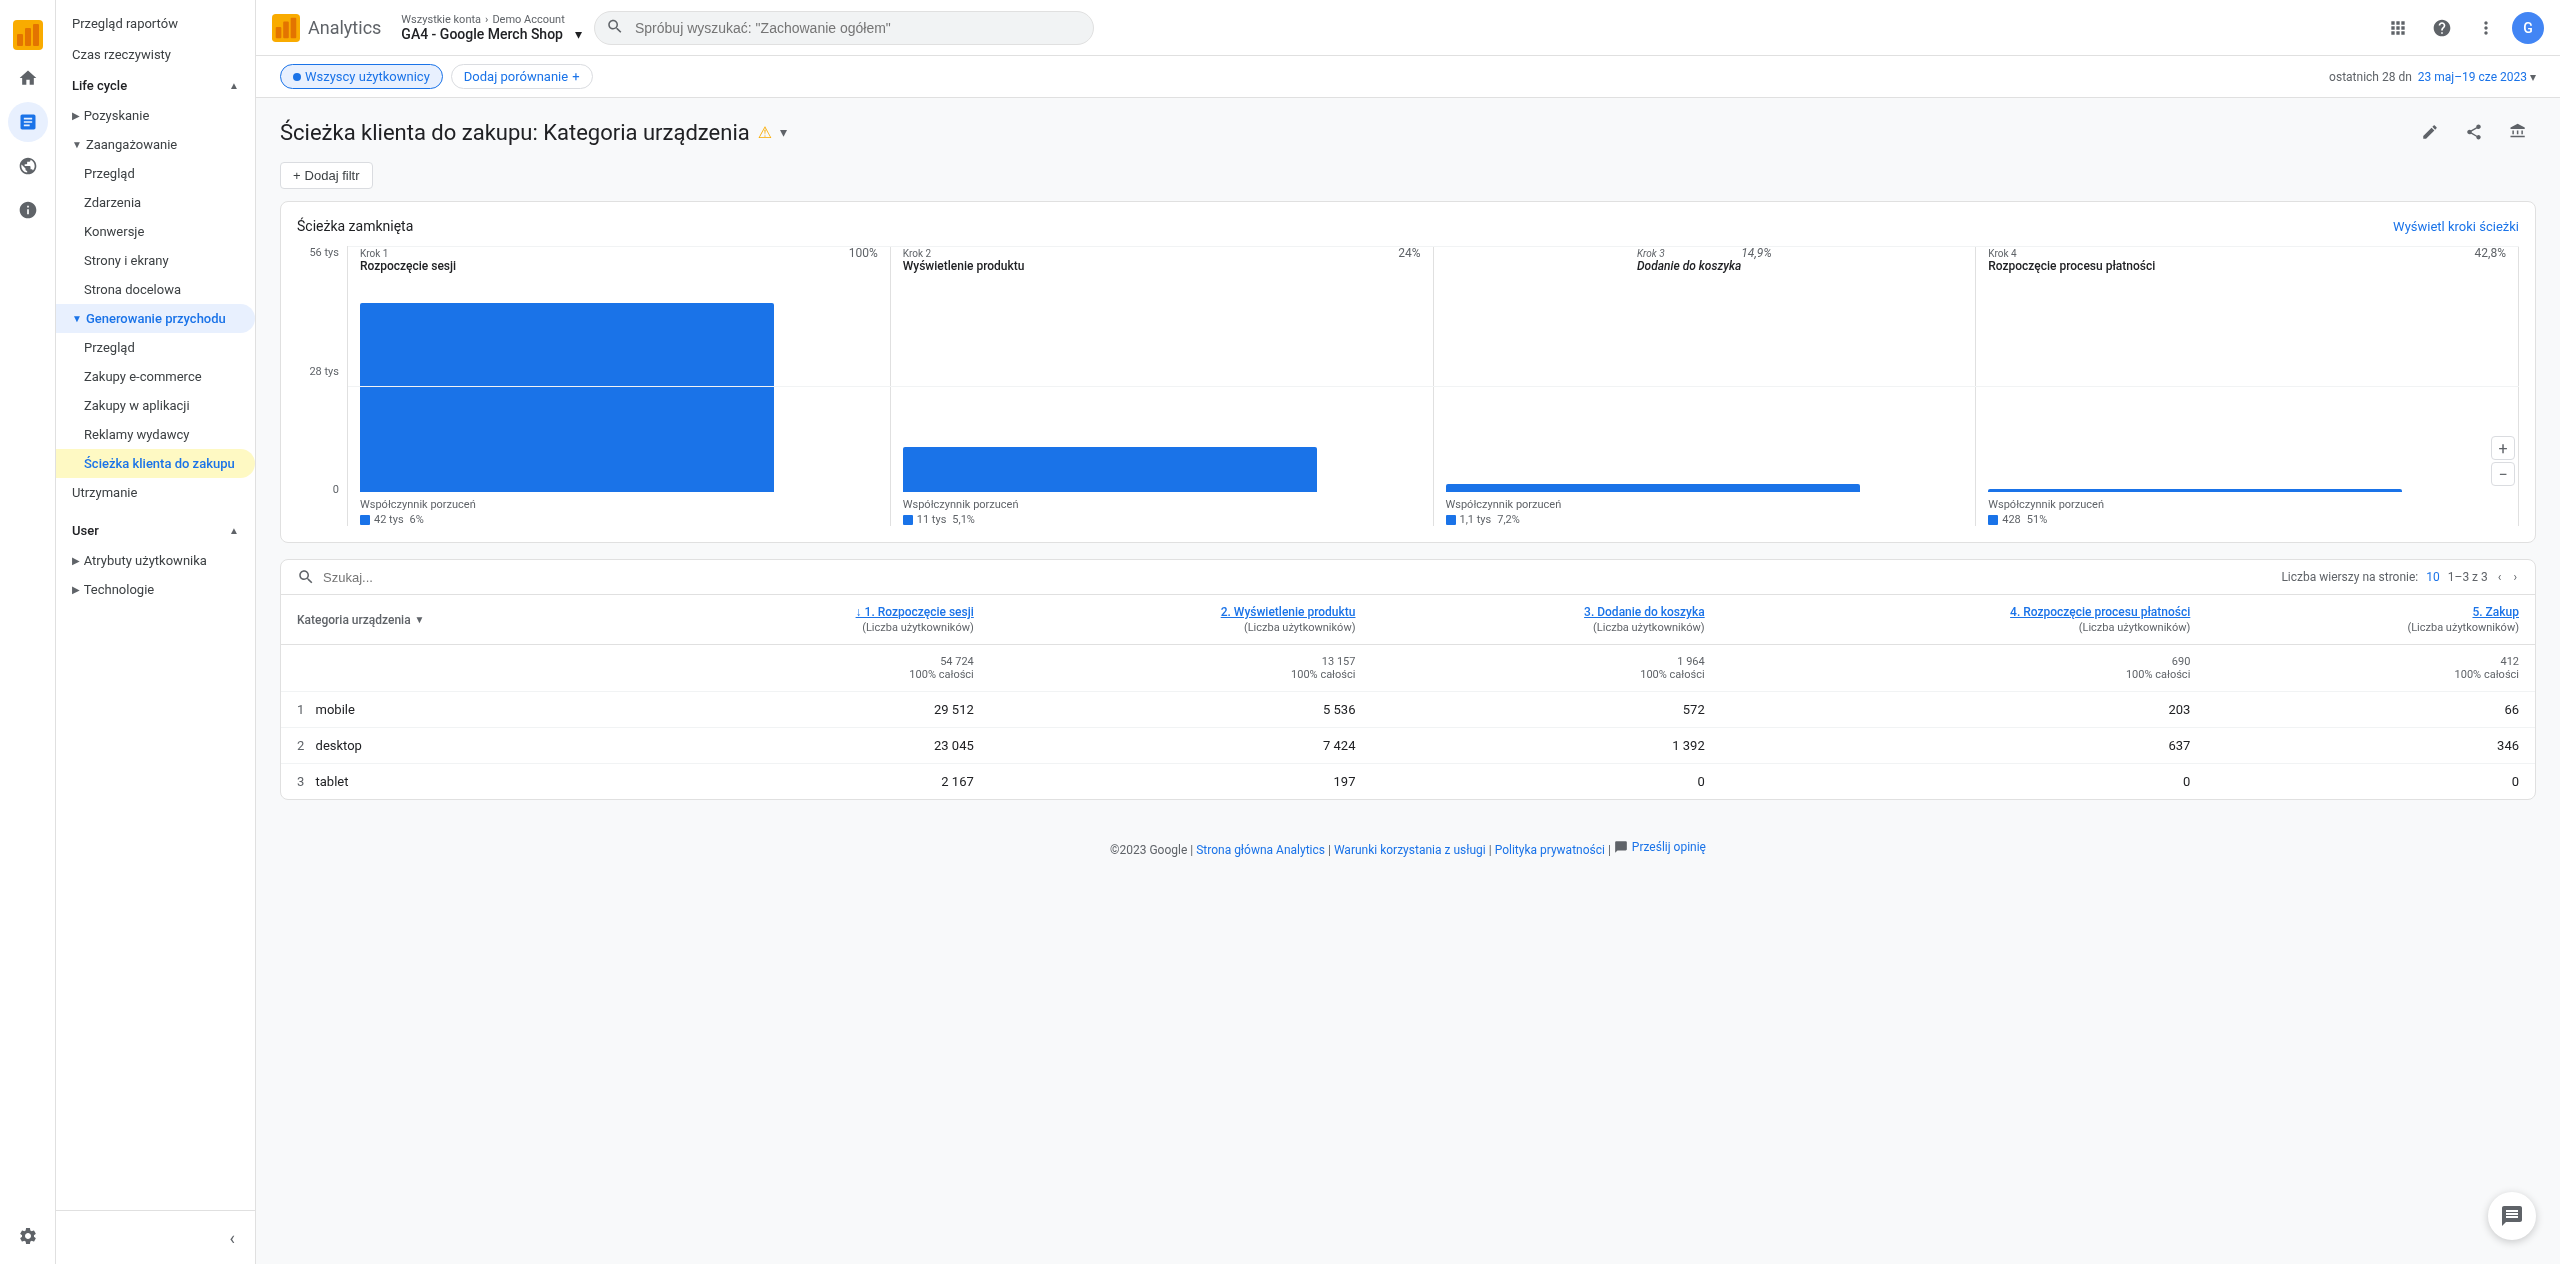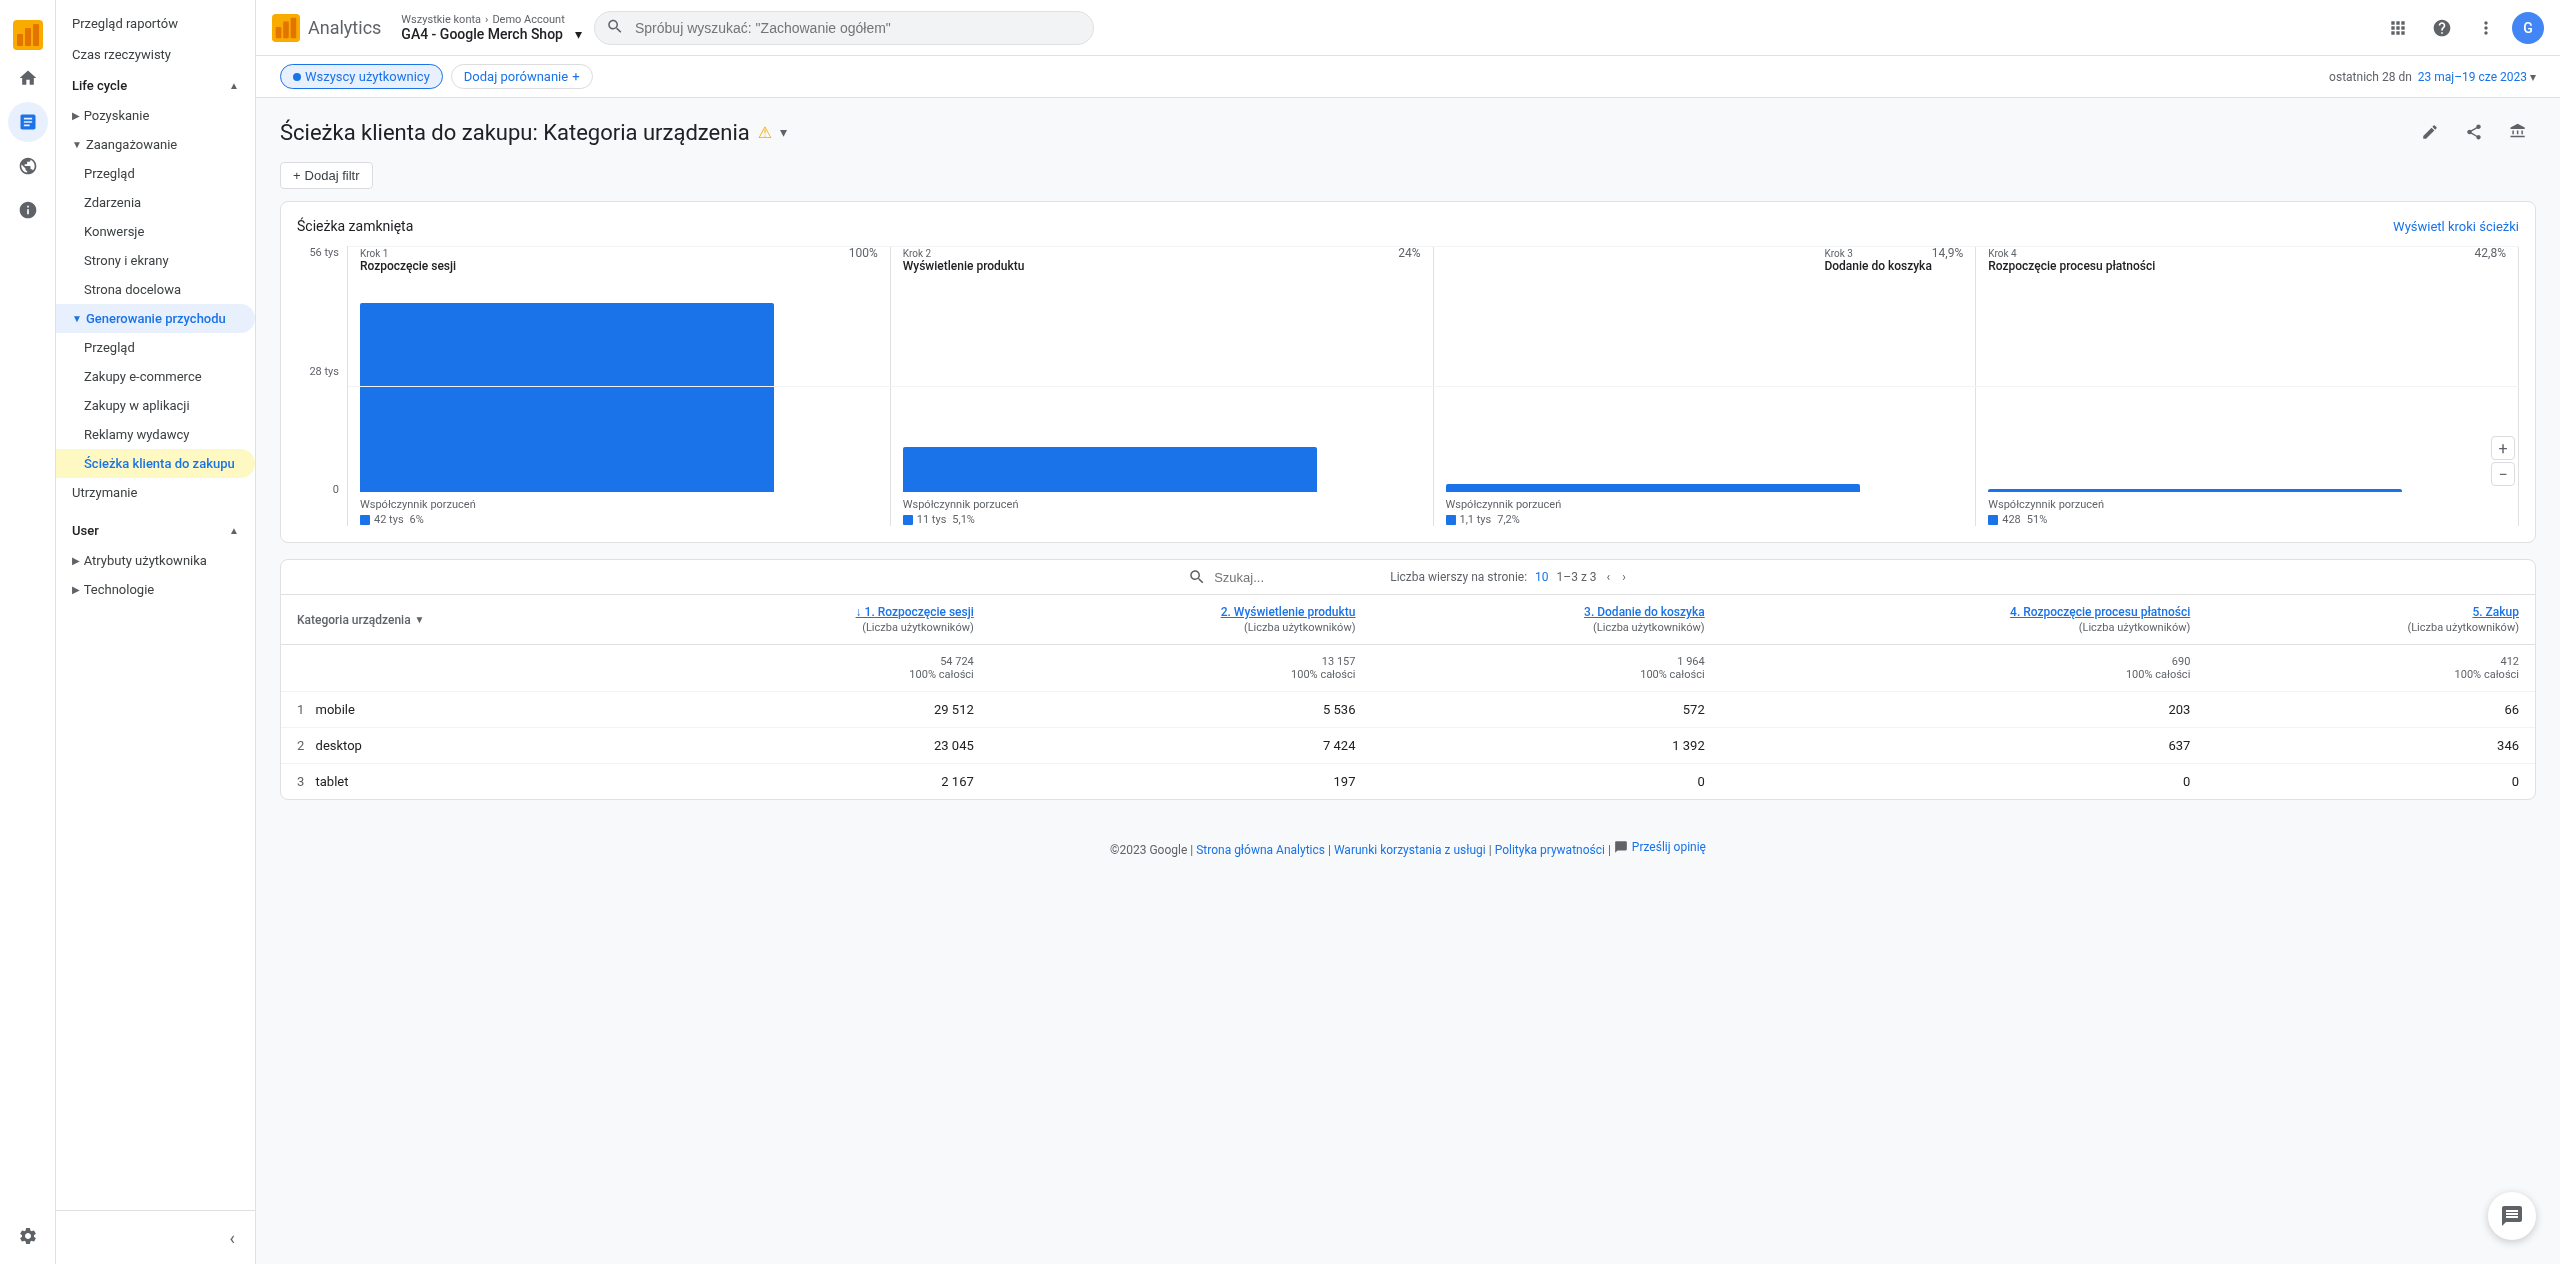--- a/index.html
+++ b/index.html
@@ -234,21 +234,21 @@
       margin: 0 24px 16px 24px;
       background: #fff;
       border-radius: 8px;
       border: 1px solid #e0e0e0;
       overflow: hidden;
     }
     .table-toolbar {
       padding: 8px 16px;
       display: flex;
       align-items: center;
-      justify-content: center;
+      justify-content: space-between;
       border-bottom: 1px solid #e0e0e0;
     }
     .table-search {
       display: flex;
       align-items: center;
       gap: 8px;
       font-size: 13px;
       color: #5f6368;
     }
     .table-search input {
@@ -572,21 +572,21 @@
               <div>Współczynnik porzuceń</div>
               <div style="display:flex; align-items:center; gap:4px; margin-top:2px;">
                 <div style="width:10px; height:10px; background:#1a73e8; border-radius:1px;"></div>
                 <span>11 tys</span>
                   <span style="margin-left:2px;">5,1%</span>
               </div>
             </div>
           </div>
 
           <div style="flex:1; padding:0 12px; border-right:1px solid #e0e0e0; display:flex; flex-direction:column;">
-            <div style="display:flex; justify-content:flex-end; align-items:baseline; ">
+            <div style="display:flex; justify-content:center; align-items:baseline; font-style:italic;">
               <div>
                 <div style="font-size:10px; color:#5f6368;">Krok 3</div>
                 <div style="font-size:12px; font-weight:500;">Dodanie do koszyka</div>
               </div>
               <div style="font-size:12px; color:#5f6368;">14,9%</div>
             </div>
             <div style="flex:1; display:flex; flex-direction:column; justify-content:flex-end;">
               <div style="height:3.5%; background:#1a73e8; border-radius:2px 2px 0 0; width:80%; min-height:4px;"></div>
             </div>
             <div style="padding-top:6px; font-size:11px; color:#5f6368;">

